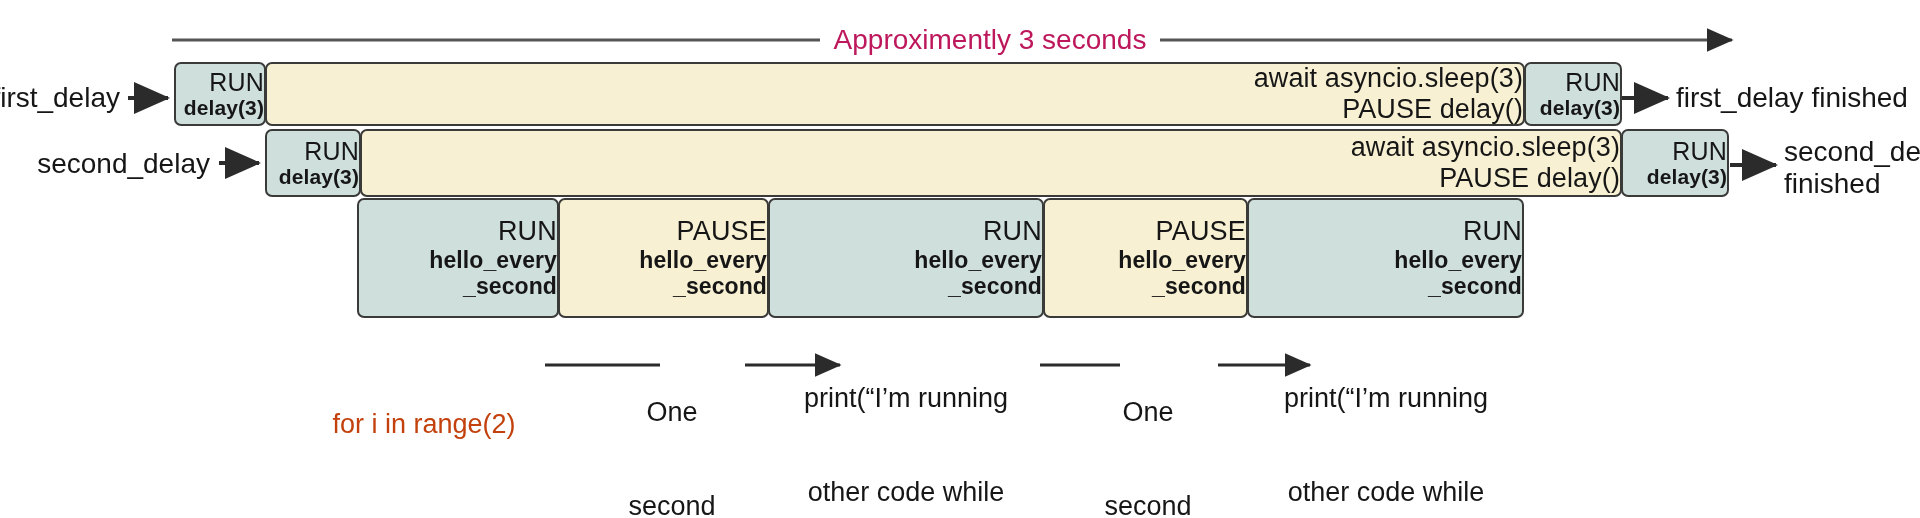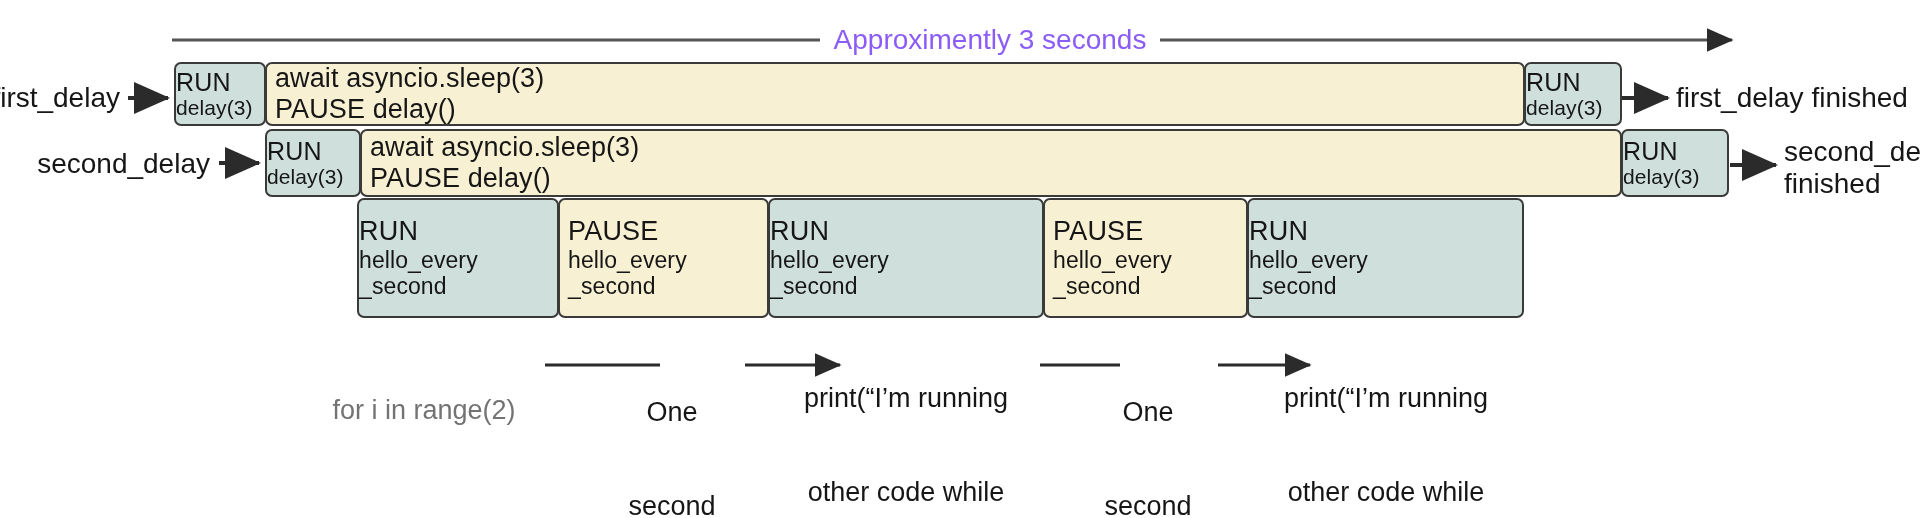--- a/index.html
+++ b/index.html
@@ -14,31 +14,31 @@
   #stage{position:absolute;left:0;top:0;width:1920px;height:518px;}
 
   
   .box{
     position:absolute;
     box-sizing:border-box;
     border:2px solid #3a3a38;
     border-radius:7px;
     display:flex;
     flex-direction:column;
-    align-items:flex-start;
+    align-items:flex-end;
     justify-content:center;
     text-align:center;
     line-height:1.14;
     color:#111;
   }
   .run  { background:#cfdfdc; }
   .pause{ background:#f7f0d2;padding-left:8px; }
 
   .b-title{font-size:27px;letter-spacing:.2px;}
-  .b-sub  {font-size:23px;letter-spacing:.1px;}
+  .b-sub  {font-size:23px;letter-spacing:.1px;font-weight:bold;}
 
   .small-run .b-title{font-size:25px;}
   .small-run .b-sub{font-size:21px;}
 
   .wide .b-line{font-size:27px;letter-spacing:.1px;}
 
   
   .txt{
     position:absolute;
     font-size:28px;
@@ -83,21 +83,21 @@
     <line x1="219" y1="163" x2="259" y2="163" stroke="#2b2b2b" stroke-width="4" marker-end="url(#arrowhead)"></line>
 
     <line x1="1730" y1="165" x2="1776" y2="165" stroke="#2b2b2b" stroke-width="4" marker-end="url(#arrowhead)"></line>
 
     <line x1="545" y1="365" x2="660" y2="365" stroke="#2b2b2b" stroke-width="3"></line>
     <line x1="745" y1="365" x2="840" y2="365" stroke="#2b2b2b" stroke-width="3" marker-end="url(#arrowhead)"></line>
     <line x1="1040" y1="365" x2="1120" y2="365" stroke="#2b2b2b" stroke-width="3"></line>
     <line x1="1218" y1="365" x2="1310" y2="365" stroke="#2b2b2b" stroke-width="3" marker-end="url(#arrowhead)"></line>
   </svg>
 
-  <div class="txt center" style="left: 820px; top: 24px; width: 340px; color: #8b5cf6;">Approximently 3 seconds</div>
+  <div class="txt center" style="left: 820px; top: 24px; width: 340px; color: #be185d;">Approximently 3 seconds</div>
 
   <div class="txt right" style="left: -190px; top: 82px; width: 310px; color: rgb(22, 22, 22);">first_delay</div>
 
   <div class="box run small-run" style="left: 174px; top: 62px; width: 92px; height: 64px; border-color: rgb(58, 58, 56); color: rgb(22, 22, 22); background: rgb(207, 223, 220);">
     <div class="b-title">RUN</div>
     <div class="b-sub">delay(3)</div>
   </div>
 
   <div class="box pause wide" style="left: 265px; top: 62px; width: 1260px; height: 64px; border-color: rgb(58, 58, 56); color: rgb(22, 22, 22); background: rgb(247, 240, 210);">
     <div class="b-line">await asyncio.sleep(3)</div>
@@ -154,21 +154,21 @@
     <div class="b-sub">hello_every</div>
     <div class="b-sub">_second</div>
   </div>
 
   <div class="box run" style="left: 1247px; top: 198px; width: 277px; height: 120px; border-color: rgb(58, 58, 56); color: rgb(22, 22, 22); background: rgb(207, 223, 220);">
     <div class="b-title">RUN</div>
     <div class="b-sub">hello_every</div>
     <div class="b-sub">_second</div>
   </div>
 
-  <div class="note" style="left: 299px; top: 332px; width: 250px; color: #737373;">
+  <div class="note" style="left: 299px; top: 346px; width: 250px; color: #c2410c;">
     <div>for i in range(2)</div>
   </div>
 
   <div class="note" style="left: 599.5px; top: 334px; width: 145px; color: rgb(22, 22, 22);">
     <div>One</div>
     <div>second</div>
   </div>
 
   <div class="note" style="left: 756px; top: 320px; width: 300px; color: rgb(22, 22, 22);">
     <div>print(“I’m running</div>

